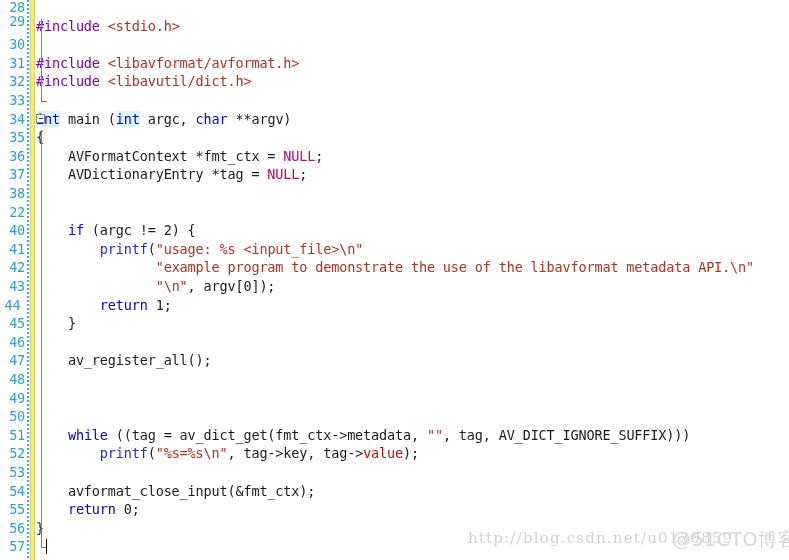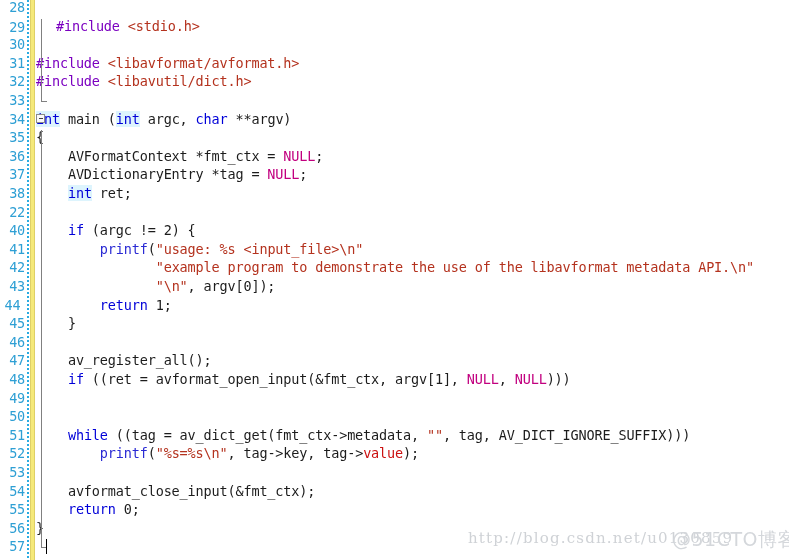--- a/index.html
+++ b/index.html
@@ -157,21 +157,21 @@
     letter-spacing: 0.5px;
   }
 </style>
 </head>
 <body>
 
 <div id="editor">
 
   <div id="gutter">
       <div class="lnum" style="top: -2px;">28</div>
-      <div class="lnum" style="top: 18px;">29</div>
+      <div class="lnum" style="top: 12px;">29</div>
       <div class="lnum" style="top: 35.2px;">30</div>
       <div class="lnum" style="top: 53.8px;">31</div>
       <div class="lnum" style="top: 72.4px;">32</div>
       <div class="lnum" style="top: 91px;">33</div>
       <div class="lnum" style="top: 109.6px;">34</div>
       <div class="lnum" style="top: 128.2px;">35</div>
       <div class="lnum" style="top: 146.8px;">36</div>
       <div class="lnum" style="top: 165.4px; padding-left: 43px;">37</div>
       <div class="lnum" style="top: 184px;">38</div>
       <div class="lnum" style="top: 202.6px;">22</div>
@@ -194,40 +194,38 @@
       <div class="lnum" style="top: 518.8px;">56</div>
       <div class="lnum" style="top: 537.4px;">57</div>
     </div>
   <div id="dotline"></div>
   <div id="changebar"></div>
   <div id="changebar-edgeL"></div>
   <div id="changebar-edgeR"></div>
 
   <div id="code">
       <div class="line" style="top: -2px;">&nbsp;</div>
-      <div class="line" style="top: 16.6px; padding-left: 20px;"><span class="pre">#include </span><span class="str">&lt;stdio.h&gt;</span></div>
+      <div class="line" style="top: 16.6px;"><span class="pre">#include </span><span class="str">&lt;stdio.h&gt;</span></div>
       <div class="line" style="top: 35.2px;">&nbsp;</div>
       <div class="line" style="top: 72.4px;"><span class="pre">#include </span><span class="str">&lt;libavutil/dict.h&gt;</span></div>
       <div class="line" style="top: 53.8px;"><span class="pre">#include </span><span class="str">&lt;libavformat/avformat.h&gt;</span></div>
       <div class="line" style="top: 91px;">&nbsp;</div>
       <div class="line" style="top: 109.6px;"><span class="kwhl">int</span><span class="pl"> main (</span><span class="kwhl">int</span><span class="pl"> argc, </span><span class="kw">char</span><span class="pl"> **argv)</span></div>
       <div class="line" style="top: 128.2px;"><span class="pl">{</span></div>
       <div class="line" style="top: 146.8px;"><span class="pl">    AVFormatContext *fmt_ctx = </span><span class="mac">NULL</span><span class="pl">;</span></div>
       <div class="line" style="top: 165.4px;"><span class="pl">    AVDictionaryEntry *tag = </span><span class="mac">NULL</span><span class="pl">;</span></div>
-      <div class="line" style="top: 184px;"><span class="pl">    </span><span class="kwhl">int</span><span class="pl"> ret;</span></div>
       <div class="line" style="top: 202.6px;">&nbsp;</div>
       <div class="line" style="top: 221.2px;"><span class="pl">    </span><span class="kw">if</span><span class="pl"> (argc != 2) {</span></div>
       <div class="line" style="top: 239.8px;"><span class="pl">        </span><span class="fn">printf</span><span class="pl">(</span><span class="str">"usage: %s &lt;input_file&gt;\n"</span></div>
       <div class="line" style="top: 258.4px;"><span class="pl">               </span><span class="str">"example program to demonstrate the use of the libavformat metadata API.\n"</span></div>
       <div class="line" style="top: 277px;"><span class="pl">               </span><span class="str">"\n"</span><span class="pl">, argv[0]);</span></div>
       <div class="line" style="top: 295.6px;"><span class="pl">        </span><span class="kw">return</span><span class="pl"> 1;</span></div>
       <div class="line" style="top: 314.2px;"><span class="pl">    }</span></div>
       <div class="line" style="top: 332.8px;">&nbsp;</div>
       <div class="line" style="top: 351.4px;"><span class="pl">    av_register_all();</span></div>
-      <div class="line" style="top: 370px;"><span class="pl">    </span><span class="kw">if</span><span class="pl"> ((ret = avformat_open_input(&amp;fmt_ctx, argv[1], </span><span class="mac">NULL</span><span class="pl">, </span><span class="mac">NULL</span><span class="pl">)))</span></div>
       <div class="line" style="top: 407.2px;">&nbsp;</div>
       <div class="line" style="top: 425.8px;"><span class="pl">    </span><span class="kw">while</span><span class="pl"> ((tag = av_dict_get(fmt_ctx-&gt;metadata, </span><span class="str">""</span><span class="pl">, tag, AV_DICT_IGNORE_SUFFIX)))</span></div>
       <div class="line" style="top: 444.4px;"><span class="pl">        </span><span class="fn">printf</span><span class="pl">(</span><span class="str">"%s=%s\n"</span><span class="pl">, tag-&gt;key, tag-&gt;</span><span class="mem">value</span><span class="pl">);</span></div>
       <div class="line" style="top: 463px;">&nbsp;</div>
       <div class="line" style="top: 481.6px;"><span class="pl">    avformat_close_input(&amp;fmt_ctx);</span></div>
       <div class="line" style="top: 500.2px;"><span class="pl">    </span><span class="kw">return</span><span class="pl"> 0;</span></div>
       <div class="line" style="top: 518.8px;"><span class="pl">}</span></div>
       <div class="line" style="top: 537.4px;">&nbsp;</div>
       <div class="obox" style="left: 0px; top: 113.6px;">
         <span class="h"></span>

